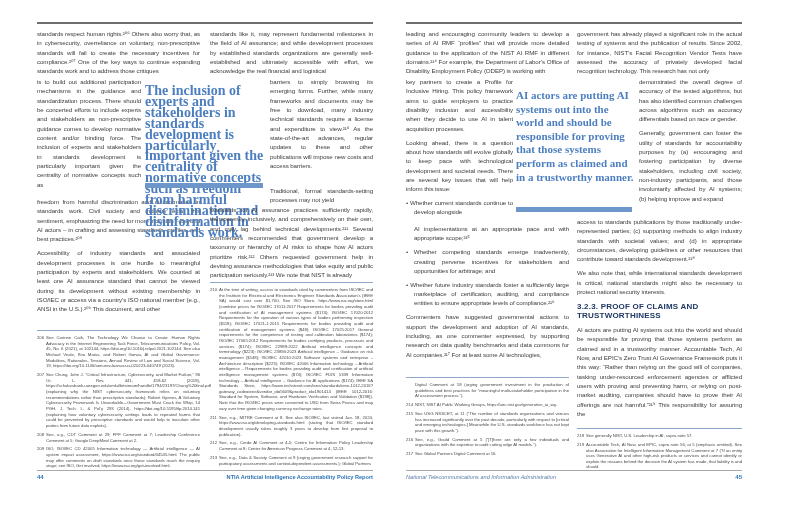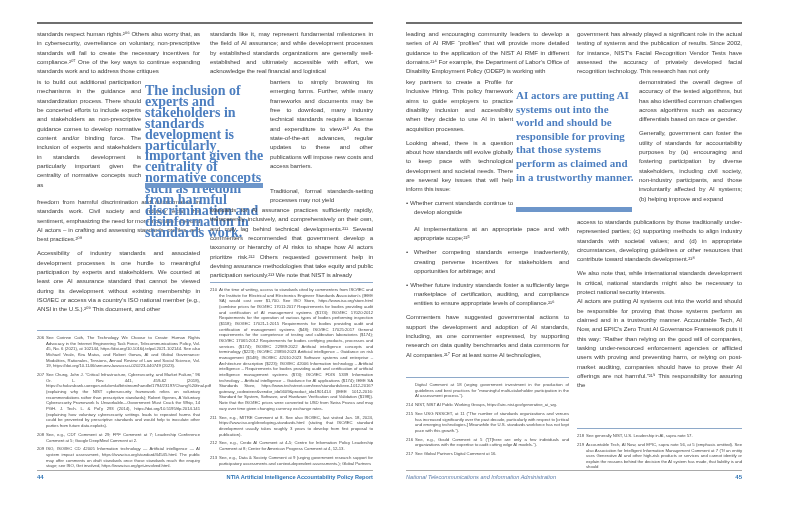--- a/index.html
+++ b/index.html
@@ -91,20 +91,21 @@
     <div class="abs quote-bar" style="left:137px;top:207px;width:116px;"></div>
 
     <div class="abs body" style="left:198px;top:29px;width:165px;">government has already played a significant role in the actual testing of systems and the publication of results. Since 2002, for instance, NIST’s Facial Recognition Vendor Tests have assessed the accuracy of privately developed facial recognition technology. This research has not only</div>
     <div class="abs body" style="left:260px;top:77px;width:103px;">
       <div class="para">demonstrated the overall degree of accuracy of the tested algorithms, but has also identified common challenges across algorithms such as accuracy differentials based on race or gender.</div>
       <div class="para">Generally, government can foster the utility of standards for accountability purposes by (a) encouraging and fostering participation by diverse stakeholders, including civil society, non-industry participants, and those involuntarily affected by AI systems; (b) helping improve and expand</div>
     </div>
     <div class="abs body" style="left:198px;top:217px;width:165px;">
       <div class="para">access to standards publications by those traditionally under-represented parties; (c) supporting methods to align industry standards with societal values; and (d) in appropriate circumstances, developing guidelines or other resources that contribute toward standards development.²¹⁸</div>
       <div class="para">We also note that, while international standards development is critical, national standards might also be necessary to protect national security interests.</div>
+      <div class="heading">3.2.3. PROOF OF CLAIMS AND TRUSTWORTHINESS</div>
       <div>AI actors are putting AI systems out into the world and should be responsible for proving that those systems perform as claimed and in a trustworthy manner. Accountable Tech, AI Now, and EPIC’s Zero Trust AI Governance Framework puts it this way: “Rather than relying on the good will of companies, tasking under-resourced enforcement agencies or afflicted users with proving and preventing harm, or relying on post-market auditing, companies should have to prove their AI offerings are not harmful.”²¹⁹ This responsibility for assuring the</div>
     </div>
 
     <div class="abs fn-sep" style="left:27px;top:377px;width:163px;"></div>
     <div class="abs fns" style="left:27px;top:382px;width:163px;">
       <div class="fn"><span class="fn-num"></span><span>Digital Comment at 18 (urging government investment in the production of guidelines and best practices for “meaningful multi-stakeholder participation in the AI assessment process.”).</span></div>
       <div class="fn"><span class="fn-num">214</span><span>NIST, NIST AI Public Working Groups, https://airc.nist.gov/generative_ai_wg.</span></div>
       <div class="fn"><span class="fn-num">215</span><span>See USG NSSCET, at 11 (“The number of standards organizations and venues has increased significantly over the past decade, particularly with respect to [critical and emerging technologies.] Meanwhile the U.S. standards workforce has not kept pace with this growth.”).</span></div>
       <div class="fn"><span class="fn-num">216</span><span>See, e.g., Gould Comment at 5 (“[T]here are only a few individuals and organizations with the expertise to audit cutting edge AI models.”).</span></div>
       <div class="fn"><span class="fn-num">217</span><span>See Global Partners Digital Comment at 16.</span></div>

